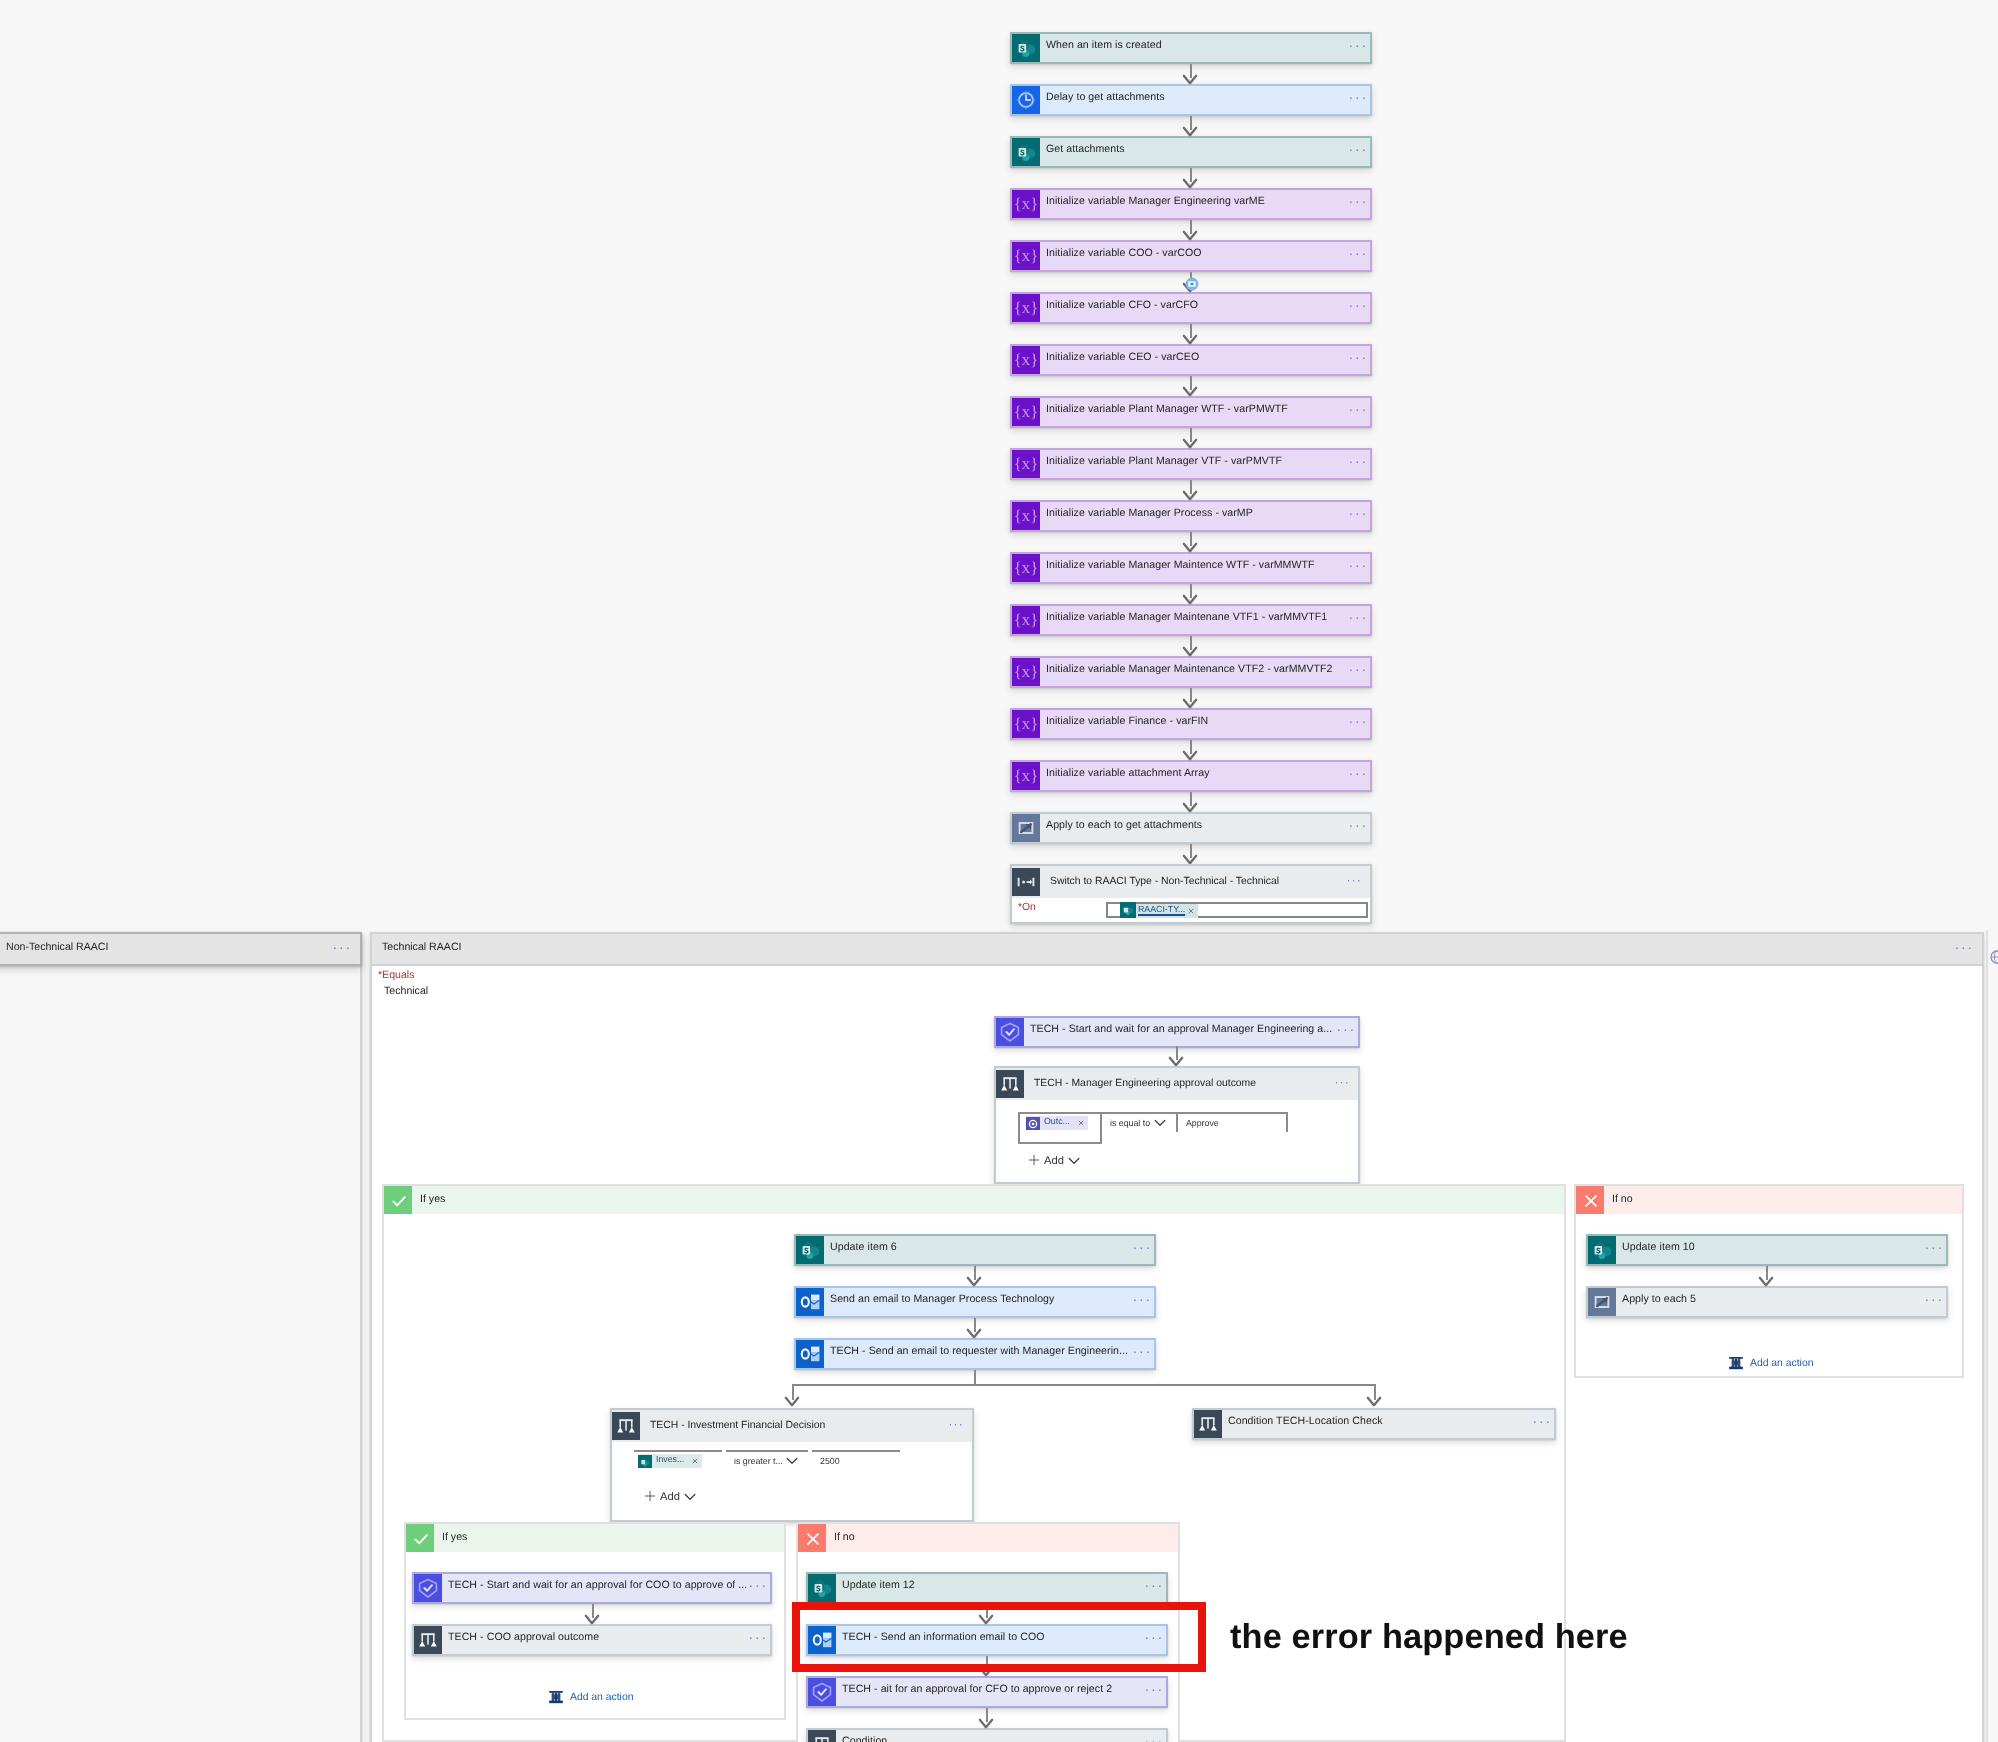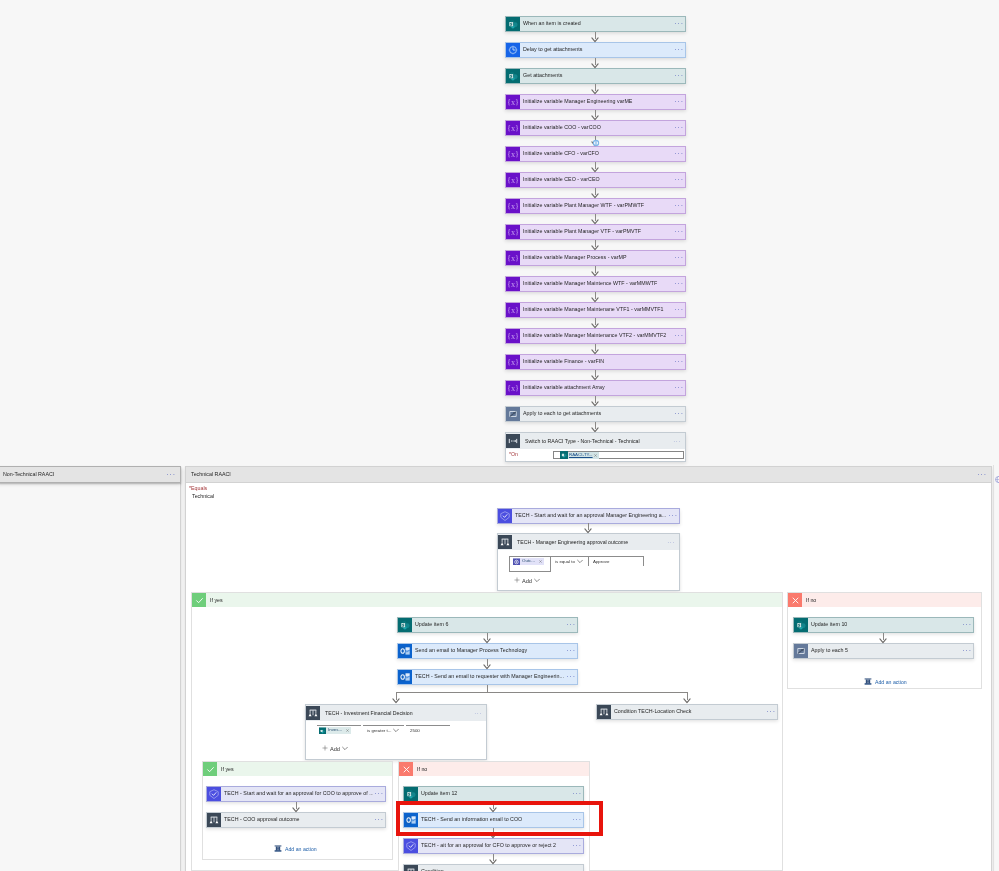--- a/index.html
+++ b/index.html
@@ -857,20 +857,21 @@
             <path d="M3.6 2.8h2.4L7.2 6.0v2.0L6.0 11.0H3.6z" fill="#1b3c6e" opacity=".9"></path>
             <path d="M12.4 2.8h-2.4L8.8 6.0v2.0L10.0 11.0h2.4z" fill="#1b3c6e" opacity=".9"></path>
             <rect x="7.0" y="2.8" width="2.0" height="8.2" fill="#1b3c6e"></rect>
           </svg>
         </span>
         <span>Add an action</span>
       </div>
     </div>
 
   <div class="redbox" style="left:396px;top:801px;width:207px;height:35px;border-width:4px;"></div>
+  <div class="ann" style="left:615px;top:808px;">the error happened here</div>
 
   <div class="vsep" style="left:993px;top:465px;width:1px;height:406px;"></div>
   <div class="globe" style="left:995px;top:469px;"><svg width="7" height="7" viewBox="0 0 14 14">
         <circle cx="7" cy="7" r="6" fill="none" stroke="#8a8fd0" stroke-width="1.3"></circle>
         <ellipse cx="7" cy="7" rx="2.6" ry="6" fill="none" stroke="#8a8fd0" stroke-width="1"></ellipse>
         <path d="M1.2 7h11.6" stroke="#8a8fd0" stroke-width="1"></path>
       </svg></div>
 </div>
 
 </body></html>

